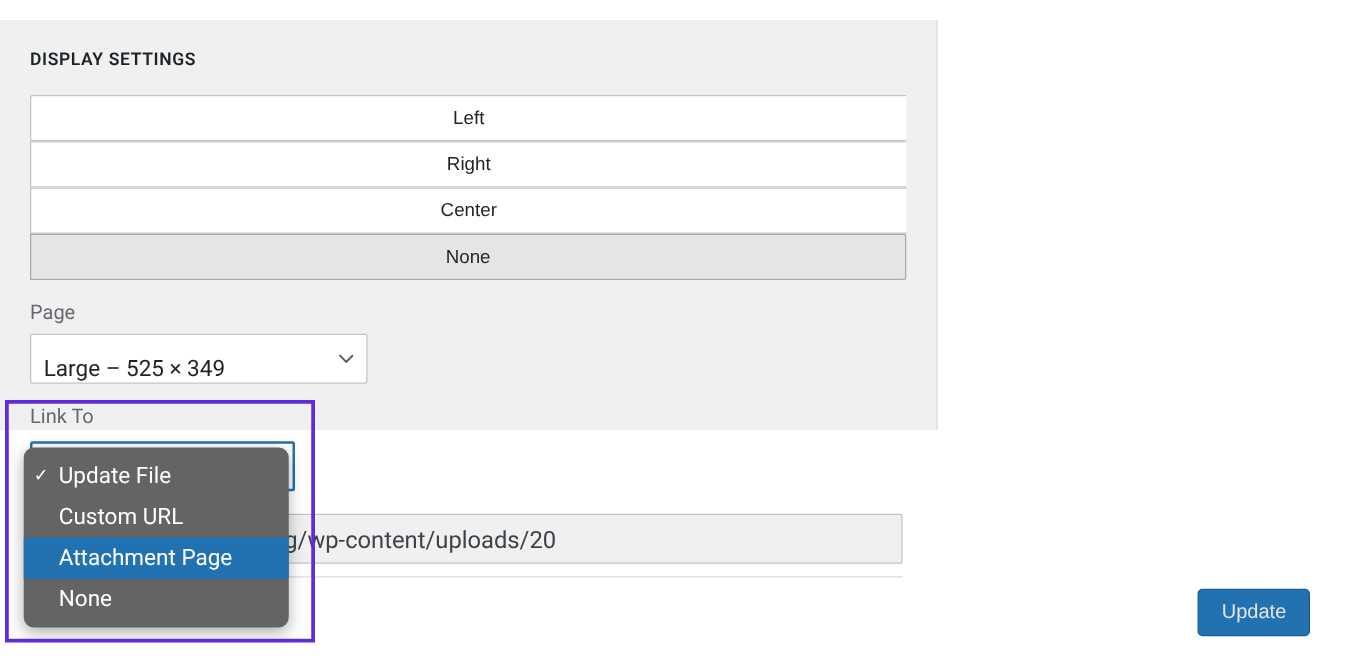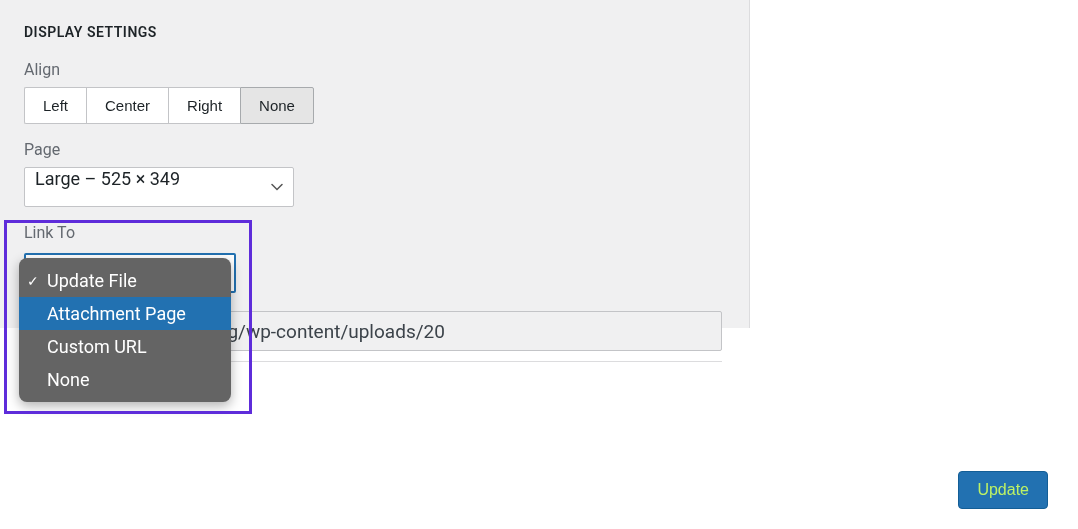--- a/index.html
+++ b/index.html
@@ -7,21 +7,21 @@
       font-family: -apple-system, BlinkMacSystemFont, "Segoe UI", Roboto, sans-serif;
       background: #fff;
       width: 1078px;
       height: 529px;
       position: relative;
       overflow: hidden;
     }
     .left-panel {
       position: absolute;
       left: 0;
-      top: 0;
+      top: 16px;
       width: 750px;
       height: 328px;
       background: #f0f0f1;
       padding: 24px 24px 0 24px;
       border-right: 1px solid #dcdcde;
     }
     .section-title {
       font-size: 14px;
       font-weight: 600;
       color: #1d2327;
@@ -30,20 +30,21 @@
     }
     .field-label {
       font-size: 16px;
       color: #646970;
       margin-bottom: 8px;
       margin-top: 16px;
     }
     .align-group {
       display: flex;
       margin-bottom: 16px;
+      flex-direction: column;
     }
     .align-btn {
       background: #fff;
       border: 1px solid #c3c4c7;
       border-right: none;
       padding: 9px 18px;
       font-size: 15px;
       color: #1d2327;
       cursor: pointer;
     }
@@ -57,21 +58,21 @@
       border: 1px solid #a7aaad;
     }
     .size-select {
       position: relative;
       background: #fff;
       border: 1px solid #c3c4c7;
       border-radius: 2px;
       width: 270px;
       height: 40px;
       display: flex;
-      align-items: flex-start;
+      align-items: flex-end;
       padding: 0 30px 0 10px;
       font-size: 18px;
       color: #1d2327;
       cursor: pointer;
       margin-bottom: 16px;
     }
     .chevron {
       position: absolute;
       right: 10px;
       top: 50%;
@@ -155,37 +156,36 @@
       height: 1px;
       background: #dcdcde;
     }
     .update-btn {
       position: absolute;
       right: 30px;
       bottom: 20px;
       background: #2271b1;
       border: 1px solid #135e96;
       border-radius: 4px;
-      color: #bef264;
+      color: #e5e5e5;
       font-size: 16px;
       padding: 9px 18px;
       cursor: pointer;
     }
   </style>
 </head>
 <body>
 
 <div class="left-panel">
   <div class="section-title">DISPLAY SETTINGS</div>
 
-  <div class="field-label">Align</div>
   <div class="align-group">
     <button class="align-btn">Left</button>
+    <button class="align-btn">Right</button>
     <button class="align-btn">Center</button>
-    <button class="align-btn">Right</button>
     <button class="align-btn selected">None</button>
   </div>
 
   <div class="field-label">Page</div>
   <div class="size-select">
     <span>Large – 525 × 349</span>
     <span class="chevron">
       <svg width="12" height="8" viewBox="0 0 12 8">
           <path d="M1 1.5 L6 6.5 L11 1.5" stroke="#555" stroke-width="1.5" fill="none" stroke-linecap="round"></path>
         </svg>
@@ -201,30 +201,30 @@
       <span>8b8.eu1.wpsandbox.org/wp-content/uploads/20</span>
     </div>
 
     <div class="hr-line"></div>
 
     <div class="dropdown-menu">
       <div class="dropdown-item">
         <span class="dropdown-check">✓</span>
         <span>Update File</span>
       </div>
+      <div class="dropdown-item">
+        <span class="dropdown-check"></span>
+        <span>Custom URL</span>
+      </div>
       <div class="dropdown-item highlighted">
         <span class="dropdown-check"></span>
         <span>Attachment Page</span>
       </div>
       <div class="dropdown-item">
         <span class="dropdown-check"></span>
-        <span>Custom URL</span>
-      </div>
-      <div class="dropdown-item">
-        <span class="dropdown-check"></span>
         <span>None</span>
       </div>
     </div>
 
     <div class="highlight-box"></div>
   </div>
 </div>
 
 <button class="update-btn">Update</button>
 

